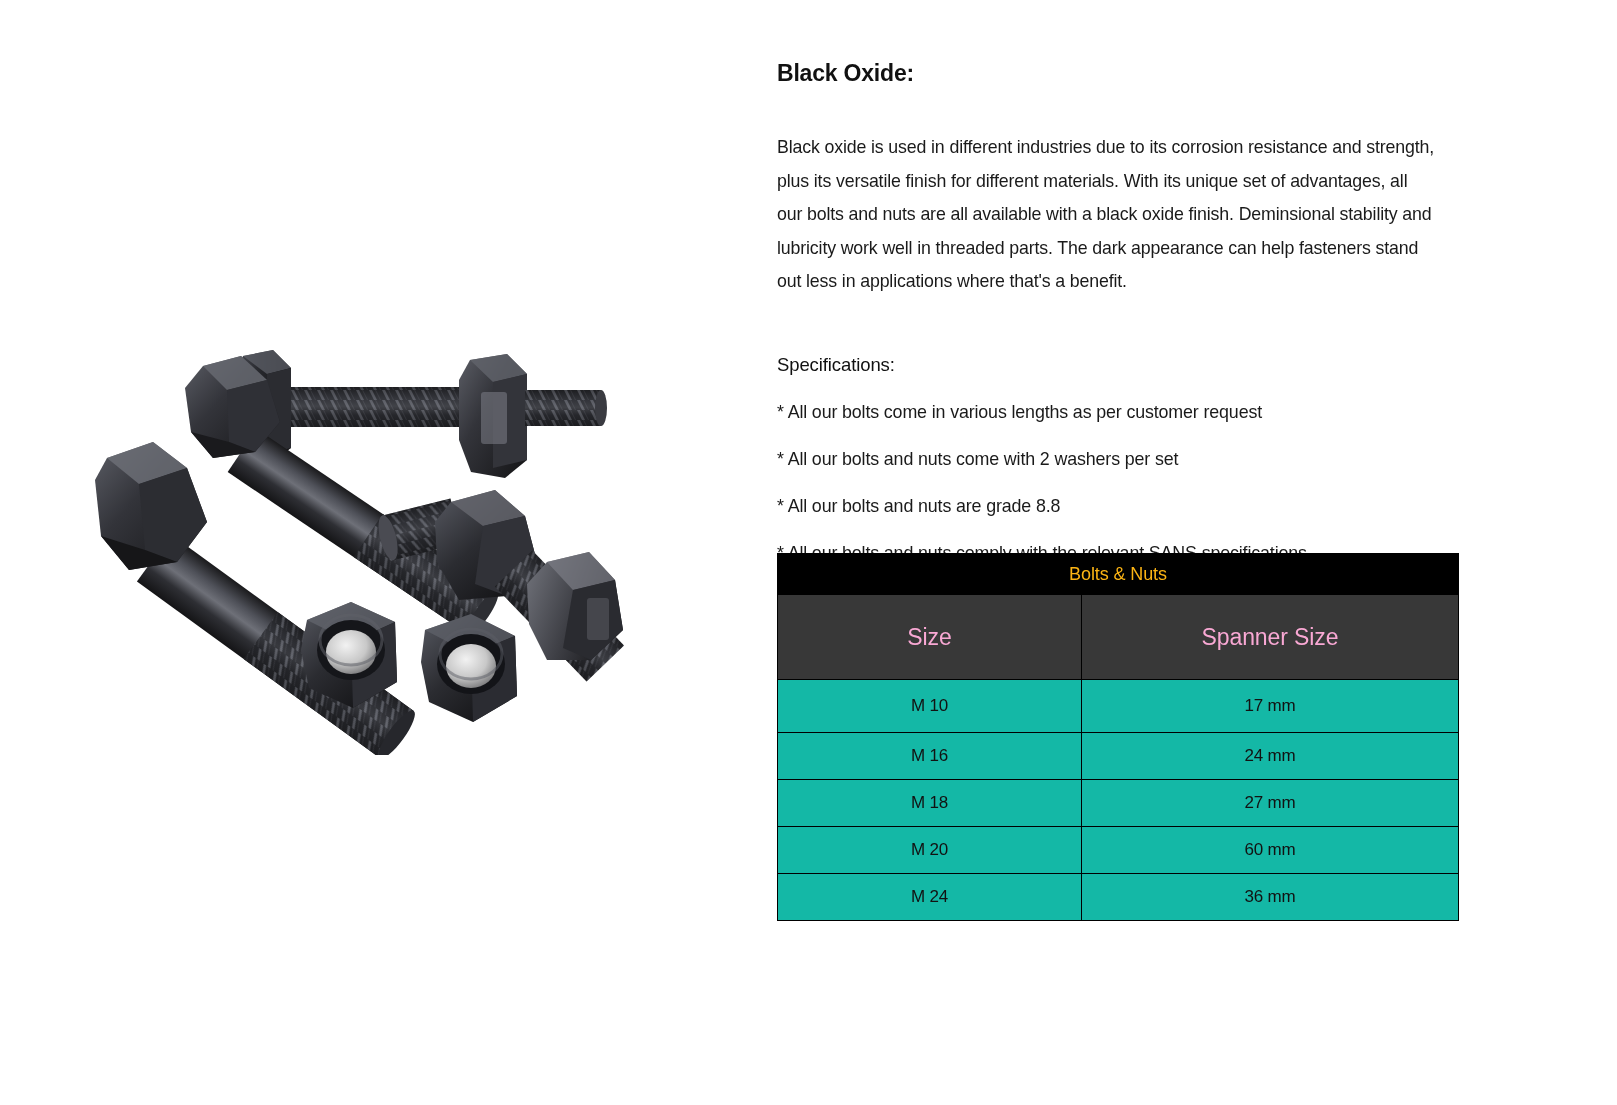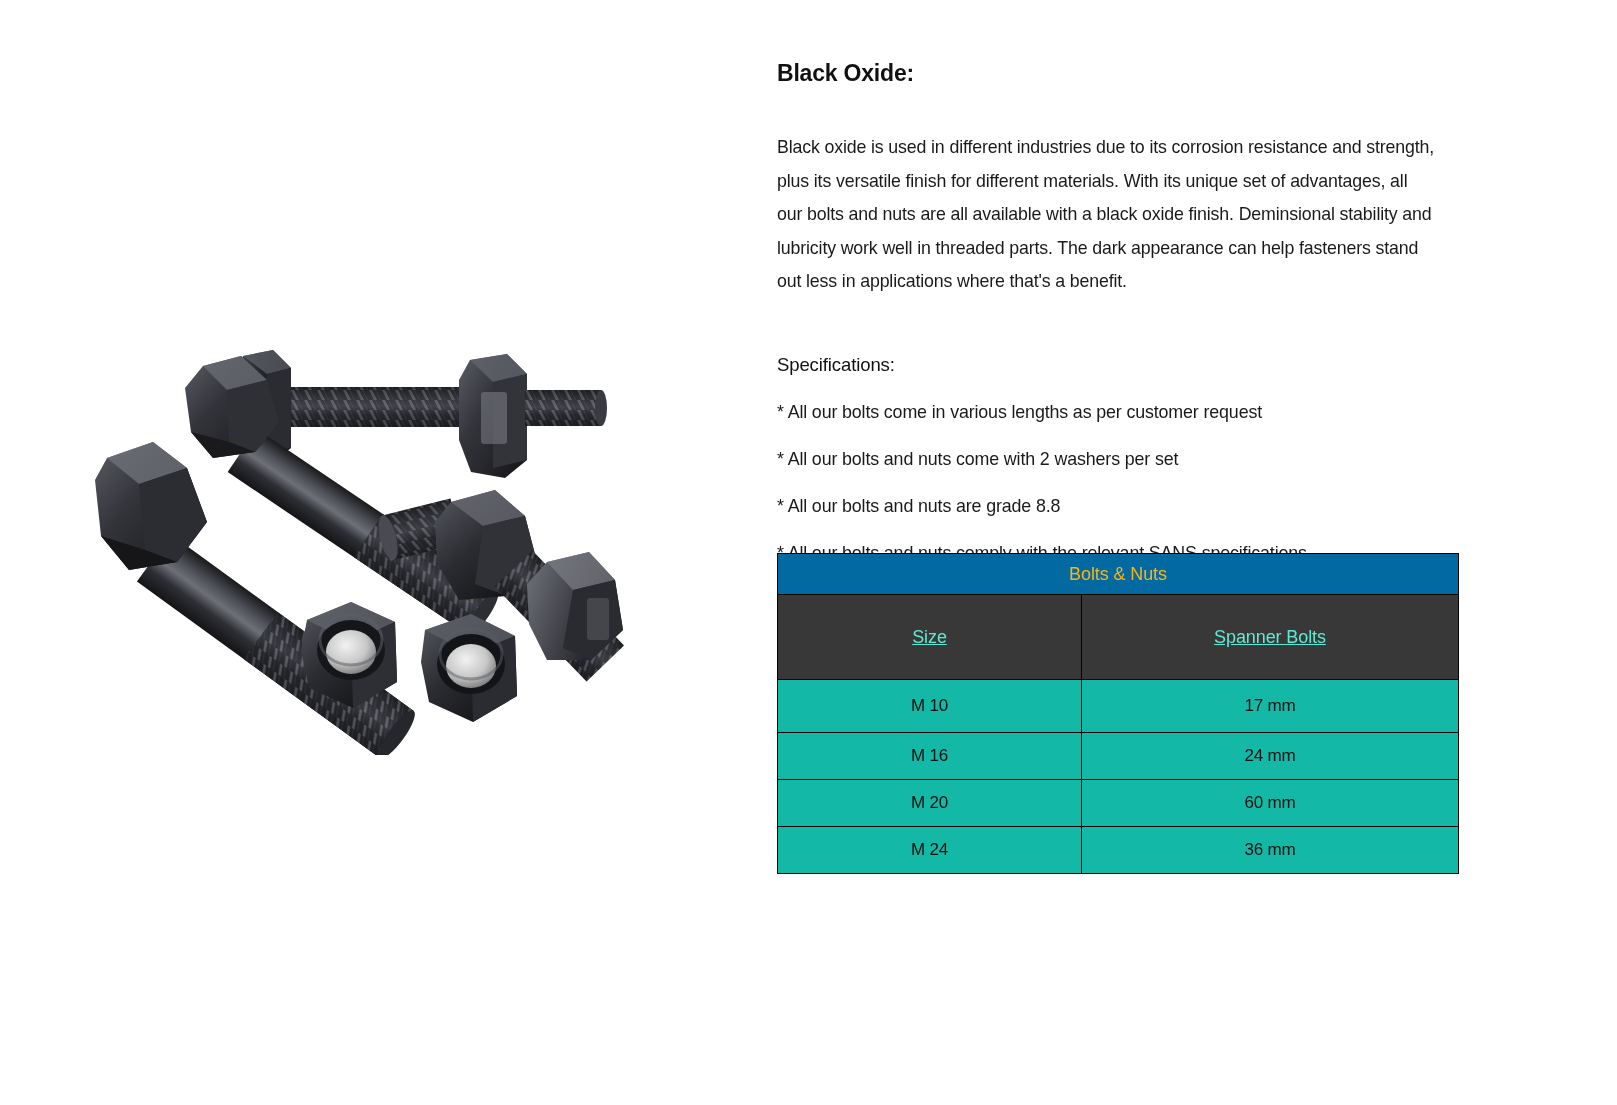--- a/index.html
+++ b/index.html
@@ -82,34 +82,33 @@
     width: 681px;
     table-layout: fixed;
   }
   table.spec-table td,
   table.spec-table th {
     border: 1.5px solid #000000;
     text-align: center;
     font-weight: normal;
   }
   .tbl-title {
-    background: #0369a1;
+    background: #000000;
     color: #fcb414;
     font-size: 18px;
     font-weight: bold;
     height: 38px;
     letter-spacing: -0.1px;
   }
   .tbl-colhead {
     background: #383838;
-    color: #5eead4;
-    font-size: 18px;
+    color: #f9a8d4;
+    font-size: 23px;
     height: 82px;
     letter-spacing: -0.1px;
-    text-decoration: underline;
   }
   .tbl-cell {
     background: #14b8a6;
     color: #121212;
     font-size: 17px;
     height: 44px;
     letter-spacing: -0.2px;
   }
   .tbl-cell.first-row { height: 50px; }
   col.col-size { width: 304px; }
@@ -275,31 +274,35 @@
     <colgroup>
       <col class="col-size">
       <col class="col-spanner">
     </colgroup>
     <thead>
       <tr>
         <th class="tbl-title" colspan="2">Bolts &amp; Nuts</th>
       </tr>
       <tr>
         <th class="tbl-colhead">Size</th>
-        <th class="tbl-colhead">Spanner Bolts</th>
+        <th class="tbl-colhead">Spanner Size</th>
       </tr>
     </thead>
     <tbody>
       <tr>
         <td class="tbl-cell first-row">M 10</td>
         <td class="tbl-cell first-row">17 mm</td>
       </tr>
       <tr>
         <td class="tbl-cell">M 16</td>
         <td class="tbl-cell">24 mm</td>
+      </tr>
+      <tr>
+        <td class="tbl-cell">M 18</td>
+        <td class="tbl-cell">27 mm</td>
       </tr>
       <tr>
         <td class="tbl-cell">M 20</td>
         <td class="tbl-cell">60 mm</td>
       </tr>
       <tr>
         <td class="tbl-cell">M 24</td>
         <td class="tbl-cell">36 mm</td>
       </tr>
     </tbody>

